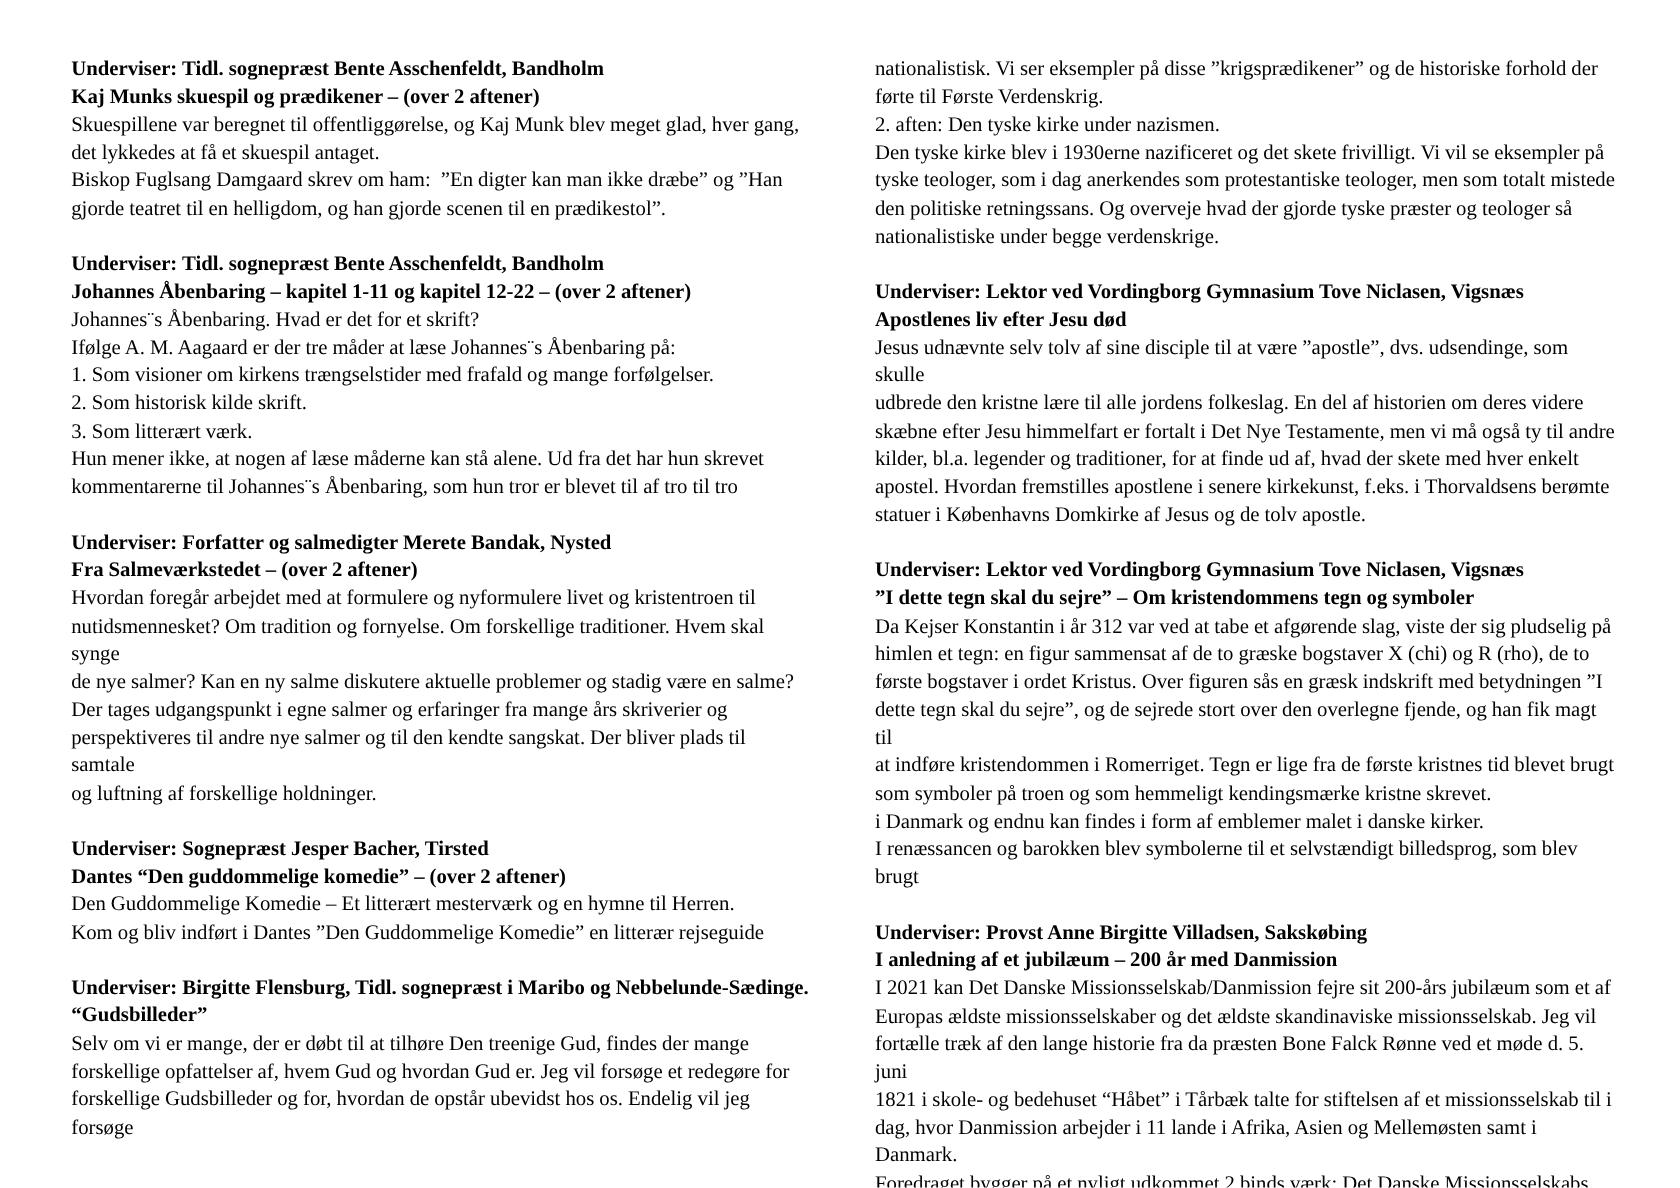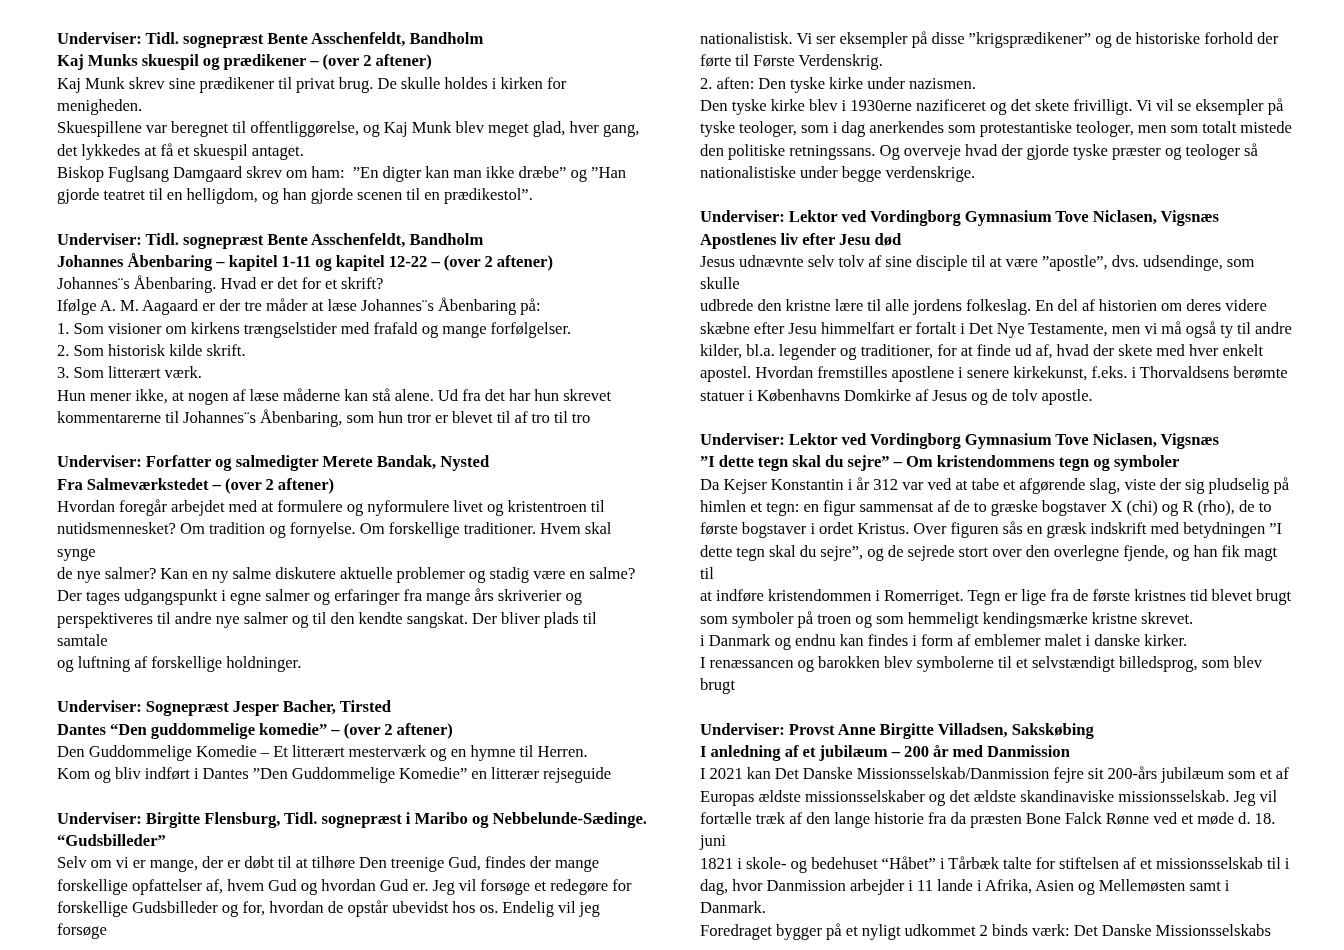--- a/index.html
+++ b/index.html
@@ -13,21 +13,21 @@
     height: 950px;
     font-family: "Liberation Serif", "DejaVu Serif", serif;
     color: #000000;
     overflow: hidden;
   }
   .page {
     position: relative;
     width: 1344px;
     height: 950px;
     box-sizing: border-box;
-    padding: 28px 54px 0 57px;
+    padding: 44px 54px 0 57px;
   }
   .columns {
     display: flex;
     flex-direction: row;
     align-items: flex-start;
     gap: 50px;
   }
   .column {
     width: 593px;
     flex: 0 0 593px;
@@ -54,21 +54,20 @@
 </style>
 </head>
 <body>
 
 <div class="page">
   <div class="columns">
     <div class="column" id="left-column">
         <div class="entry">
           <p class="line heading">Underviser: Tidl. sognepræst Bente Asschenfeldt, Bandholm</p>
           <p class="line heading">Kaj Munks skuespil og prædikener – (over 2 aftener)</p>
-          <p class="line">Kaj Munk skrev sine prædikener til privat brug. De skulle holdes i kirken for menigheden.</p>
           <p class="line">Skuespillene var beregnet til offentliggørelse, og Kaj Munk blev meget glad, hver gang,</p>
           <p class="line">det lykkedes at få et skuespil antaget.</p>
           <p class="line">Biskop Fuglsang Damgaard skrev om ham:  ”En digter kan man ikke dræbe” og ”Han</p>
           <p class="line">gjorde teatret til en helligdom, og han gjorde scenen til en prædikestol”.</p>
         </div>
         <div class="entry">
           <p class="line heading">Underviser: Tidl. sognepræst Bente Asschenfeldt, Bandholm</p>
           <p class="line heading">Johannes Åbenbaring – kapitel 1-11 og kapitel 12-22 – (over 2 aftener)</p>
           <p class="line">Johannes¨s Åbenbaring. Hvad er det for et skrift?</p>
           <p class="line">Ifølge A. M. Aagaard er der tre måder at læse Johannes¨s Åbenbaring på:</p>
@@ -132,20 +131,20 @@
           <p class="line">at indføre kristendommen i Romerriget. Tegn er lige fra de første kristnes tid blevet brugt</p>
           <p class="line">som symboler på troen og som hemmeligt kendingsmærke kristne skrevet.</p>
           <p class="line">i Danmark og endnu kan findes i form af emblemer malet i danske kirker.</p>
           <p class="line">I renæssancen og barokken blev symbolerne til et selvstændigt billedsprog, som blev brugt</p>
         </div>
         <div class="entry">
           <p class="line heading">Underviser: Provst Anne Birgitte Villadsen, Sakskøbing</p>
           <p class="line heading">I anledning af et jubilæum – 200 år med Danmission</p>
           <p class="line">I 2021 kan Det Danske Missionsselskab/Danmission fejre sit 200-års jubilæum som et af</p>
           <p class="line">Europas ældste missionsselskaber og det ældste skandinaviske missionsselskab. Jeg vil</p>
-          <p class="line">fortælle træk af den lange historie fra da præsten Bone Falck Rønne ved et møde d. 18. juni</p>
+          <p class="line">fortælle træk af den lange historie fra da præsten Bone Falck Rønne ved et møde d. 5. juni</p>
           <p class="line">1821 i skole- og bedehuset “Håbet” i Tårbæk talte for stiftelsen af et missionsselskab til i</p>
           <p class="line">dag, hvor Danmission arbejder i 11 lande i Afrika, Asien og Mellemøsten samt i Danmark.</p>
           <p class="line">Foredraget bygger på et nyligt udkommet 2 binds værk: Det Danske Missionsselskabs</p>
         </div>
       </div>
   </div>
 </div>
 
 </body></html>

